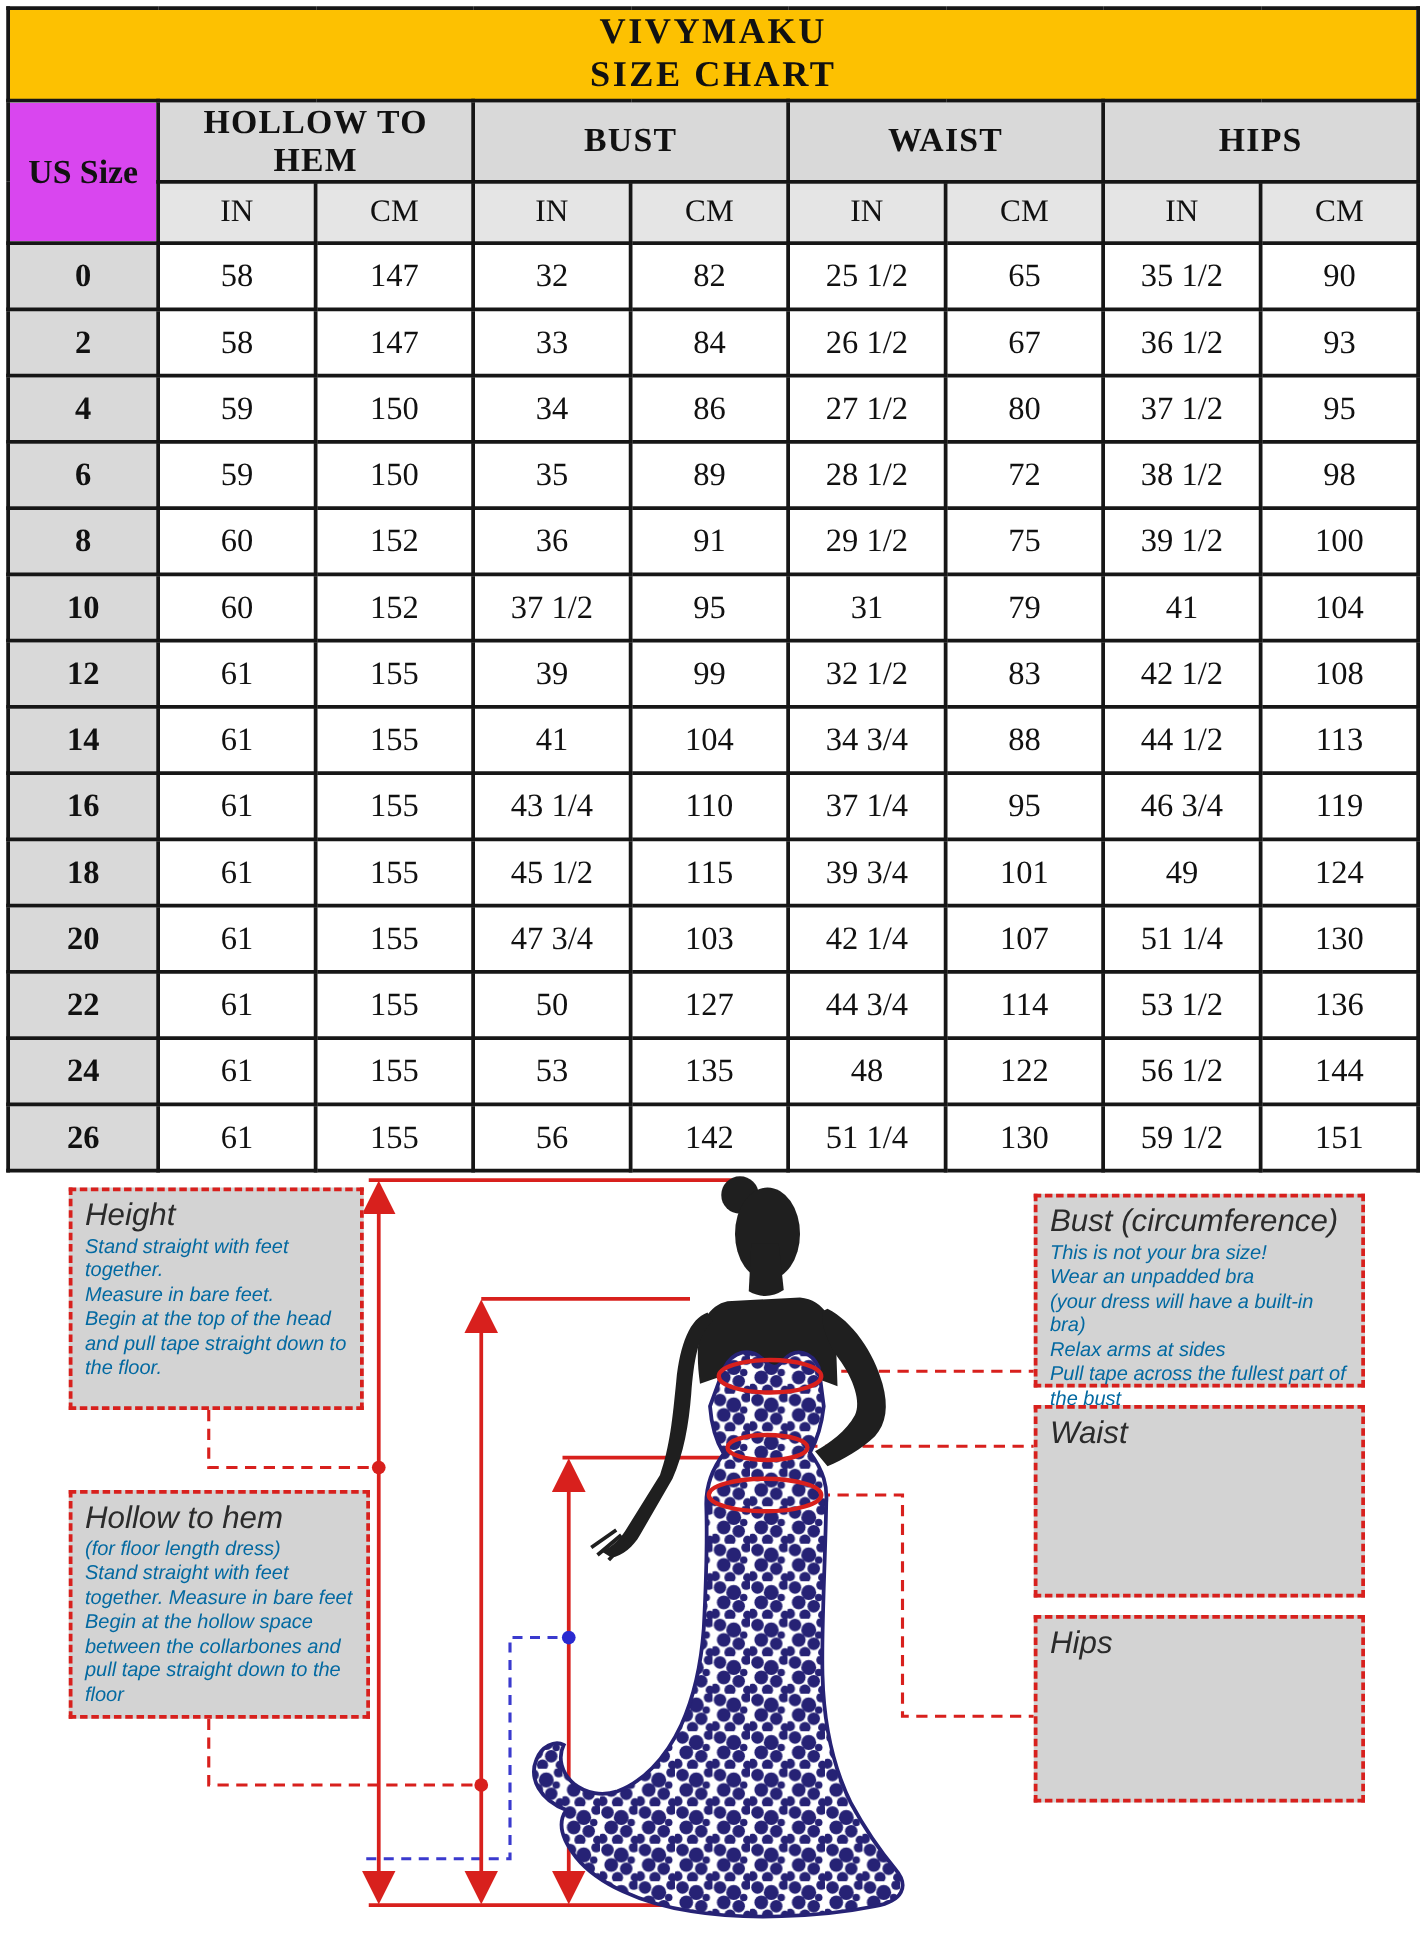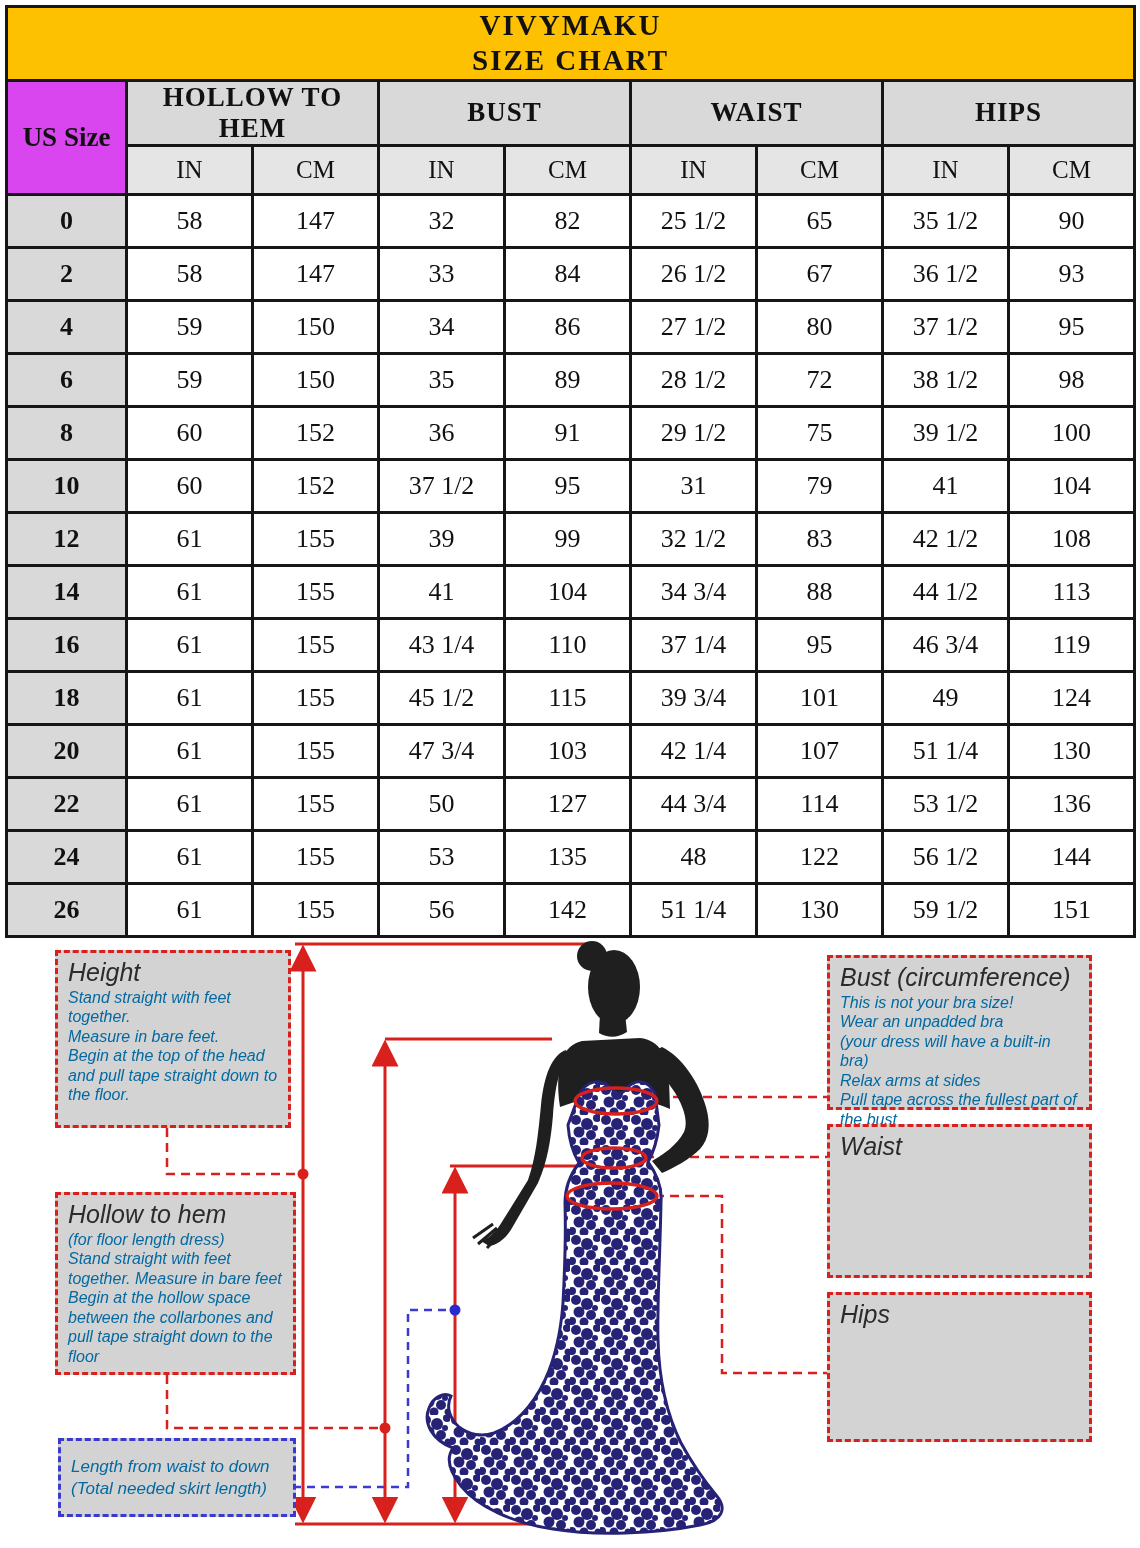--- a/index.html
+++ b/index.html
@@ -329,24 +329,20 @@
       <div class="gtitle">Hollow to hem</div>
       <p class="gbody">(for floor length dress)
 Stand straight with feet
 together. Measure in bare feet
 Begin at the hollow space
 between the collarbones and
 pull tape straight down to the
 floor</p>
     </div>
 
-    <div class="gbox blue-box" id="skirt-box">
-      <p class="gbody">Length from waist to down
-(Total needed skirt length)</p>
-    </div>
 
     <div class="gbox" id="bust-box">
       <div class="gtitle">Bust (circumference)</div>
       <p class="gbody">This is not your bra size!
 Wear an unpadded bra
 (your dress will have a built-in bra)
 Relax arms at sides
 Pull tape across the fullest part of
 the bust</p>
     </div>

